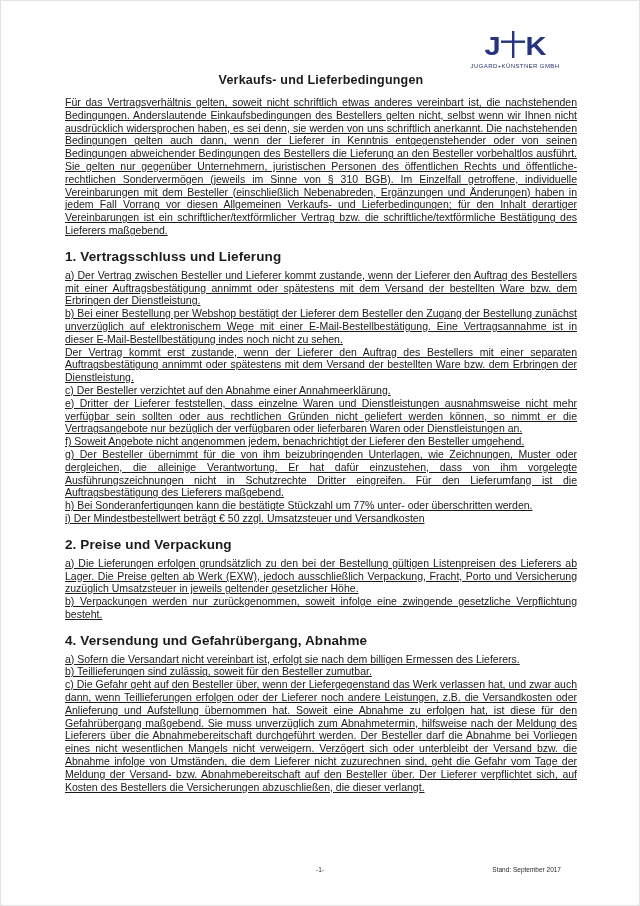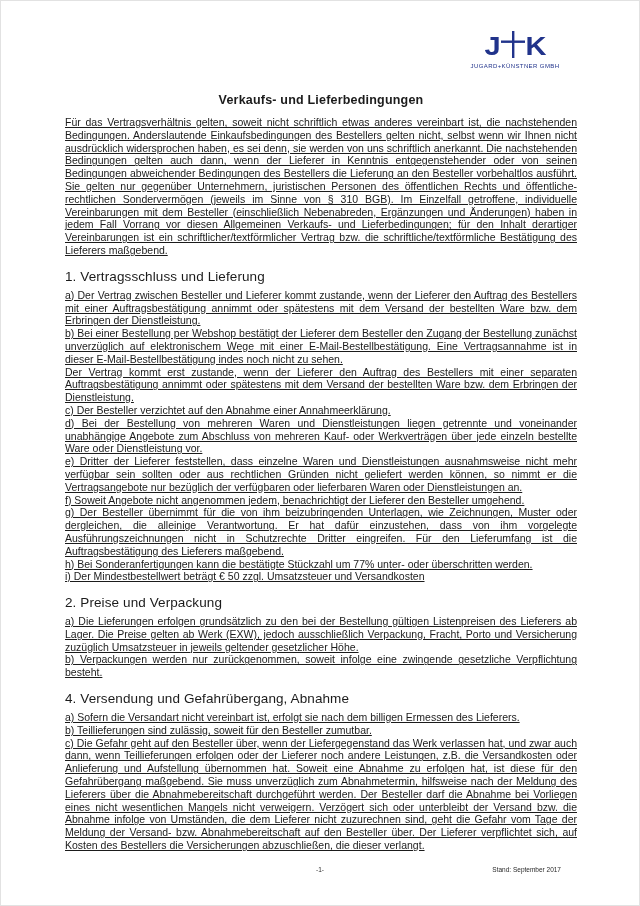--- a/index.html
+++ b/index.html
@@ -47,40 +47,39 @@
     font-size: 6px;
     letter-spacing: 0.4px;
     white-space: nowrap;
   }
   
   .content {
     position: absolute;
     left: 64px;
     top: 72px;
     width: 512px;
-    margin-top: 20px;
   }
   .doc-title {
     margin: 0 0 9px 0;
     font-size: 12.5px;
     font-weight: bold;
     text-align: center;
     letter-spacing: 0.2px;
   }
   p.body-par {
     margin: 0;
     font-size: 10.5px;
     line-height: 12.8px;
     text-align: justify;
     text-decoration: underline;
   }
   h2.section-heading {
     margin: 12px 0 5px 0;
     font-size: 13.5px;
-    font-weight: normal;
+    font-weight: bold;
     letter-spacing: 0.1px;
   }
   
   .footer-page {
     position: absolute;
     bottom: 32px;
     left: 0;
     width: 100%;
     text-align: center;
     font-size: 6.5px;
@@ -118,21 +117,20 @@
     <h1 class="doc-title">Verkaufs- und Lieferbedingungen</h1>
 
     <p class="body-par">Für das Vertragsverhältnis gelten, soweit nicht schriftlich etwas anderes vereinbart ist, die nachstehenden Bedingungen. Anderslautende Einkaufsbedingungen des Bestellers gelten nicht, selbst wenn wir Ihnen nicht ausdrücklich widersprochen haben, es sei denn, sie werden von uns schriftlich anerkannt. Die nachstehenden Bedingungen gelten auch dann, wenn der Lieferer in Kenntnis entgegenstehender oder von seinen Bedingungen abweichender Bedingungen des Bestellers die Lieferung an den Besteller vorbehaltlos ausführt. Sie gelten nur gegenüber Unternehmern, juristischen Personen des öffentlichen Rechts und öffentliche-rechtlichen Sondervermögen (jeweils im Sinne von § 310 BGB). Im Einzelfall getroffene, individuelle Vereinbarungen mit dem Besteller (einschließlich Nebenabreden, Ergänzungen und Änderungen) haben in jedem Fall Vorrang vor diesen Allgemeinen Verkaufs- und Lieferbedingungen; für den Inhalt derartiger Vereinbarungen ist ein schriftlicher/textförmlicher Vertrag bzw. die schriftliche/textförmliche Bestätigung des Lieferers maßgebend.</p>
 
     <section>
       <h2 class="section-heading">1. Vertragsschluss und Lieferung</h2>
       <p class="body-par">a) Der Vertrag zwischen Besteller und Lieferer kommt zustande, wenn der Lieferer den Auftrag des Bestellers mit einer Auftragsbestätigung annimmt oder spätestens mit dem Versand der bestellten Ware bzw. dem Erbringen der Dienstleistung.</p>
       <p class="body-par">b) Bei einer Bestellung per Webshop bestätigt der Lieferer dem Besteller den Zugang der Bestellung zunächst unverzüglich auf elektronischem Wege mit einer E-Mail-Bestellbestätigung. Eine Vertragsannahme ist in dieser E-Mail-Bestellbestätigung indes noch nicht zu sehen.</p>
       <p class="body-par">Der Vertrag kommt erst zustande, wenn der Lieferer den Auftrag des Bestellers mit einer separaten Auftragsbestätigung annimmt oder spätestens mit dem Versand der bestellten Ware bzw. dem Erbringen der Dienstleistung.</p>
       <p class="body-par">c) Der Besteller verzichtet auf den Abnahme einer Annahmeerklärung.</p>
-      <p class="body-par">d) Bei der Bestellung von mehreren Waren und Dienstleistungen liegen getrennte und voneinander unabhängige Angebote zum Abschluss von mehreren Kauf- oder Werkverträgen über jede einzeln bestellte Ware oder Dienstleistung vor.</p>
       <p class="body-par">e) Dritter der Lieferer feststellen, dass einzelne Waren und Dienstleistungen ausnahmsweise nicht mehr verfügbar sein sollten oder aus rechtlichen Gründen nicht geliefert werden können, so nimmt er die Vertragsangebote nur bezüglich der verfügbaren oder lieferbaren Waren oder Dienstleistungen an.</p>
       <p class="body-par">f) Soweit Angebote nicht angenommen jedem, benachrichtigt der Lieferer den Besteller umgehend.</p>
       <p class="body-par">g) Der Besteller übernimmt für die von ihm beizubringenden Unterlagen, wie Zeichnungen, Muster oder dergleichen, die alleinige Verantwortung. Er hat dafür einzustehen, dass von ihm vorgelegte Ausführungszeichnungen nicht in Schutzrechte Dritter eingreifen. Für den Lieferumfang ist die Auftragsbestätigung des Lieferers maßgebend.</p>
       <p class="body-par">h) Bei Sonderanfertigungen kann die bestätigte Stückzahl um 77% unter- oder überschritten werden.</p>
       <p class="body-par">i) Der Mindestbestellwert beträgt € 50 zzgl. Umsatzsteuer und Versandkosten</p>
     </section>
 
     <section>
       <h2 class="section-heading">2. Preise und Verpackung</h2>
       <p class="body-par">a) Die Lieferungen erfolgen grundsätzlich zu den bei der Bestellung gültigen Listenpreisen des Lieferers ab Lager. Die Preise gelten ab Werk (EXW), jedoch ausschließlich Verpackung, Fracht, Porto und Versicherung zuzüglich Umsatzsteuer in jeweils geltender gesetzlicher Höhe.</p>

